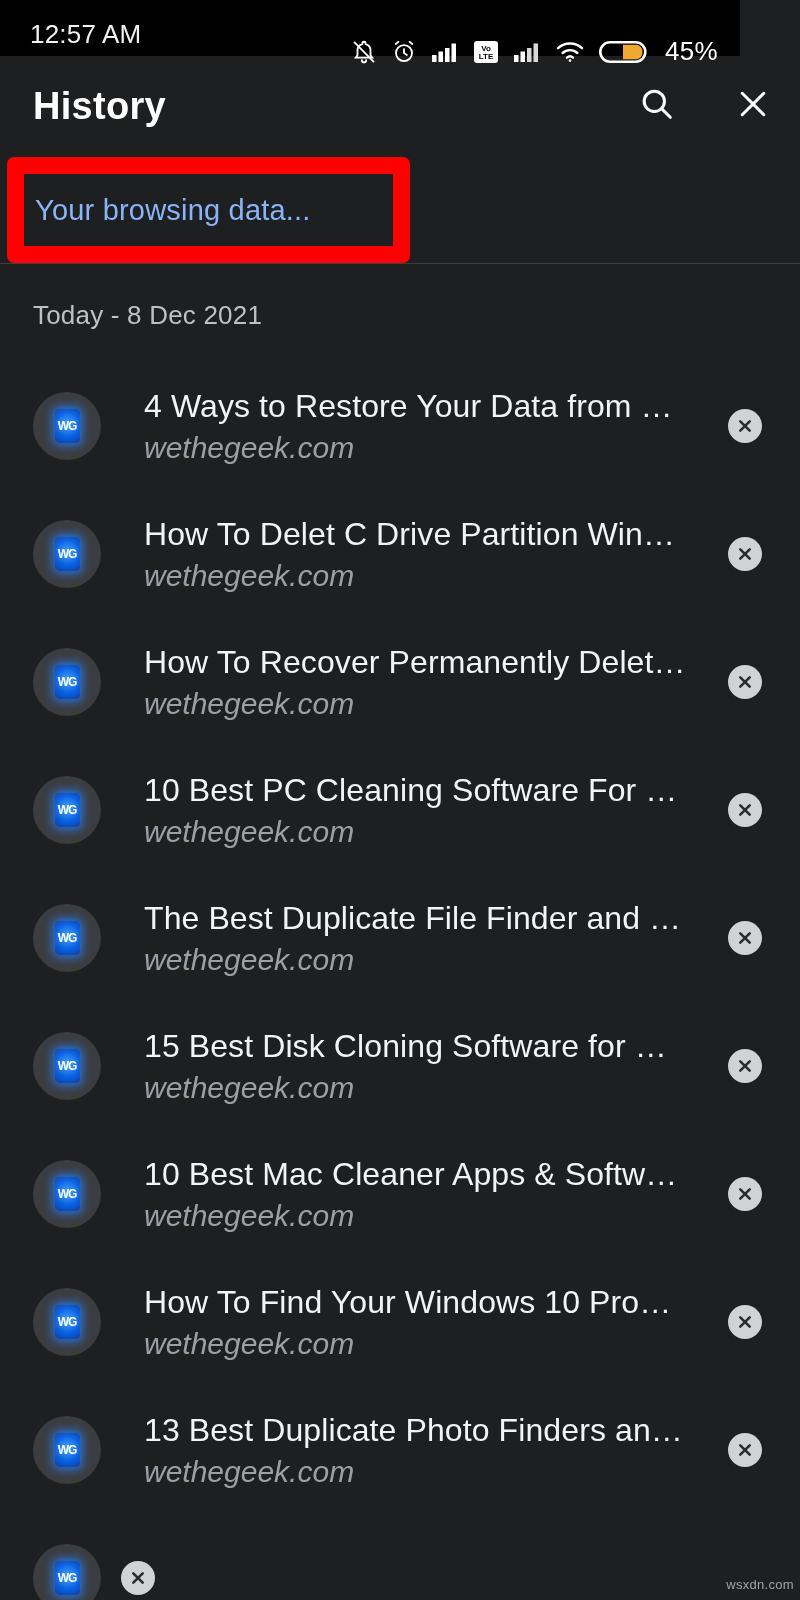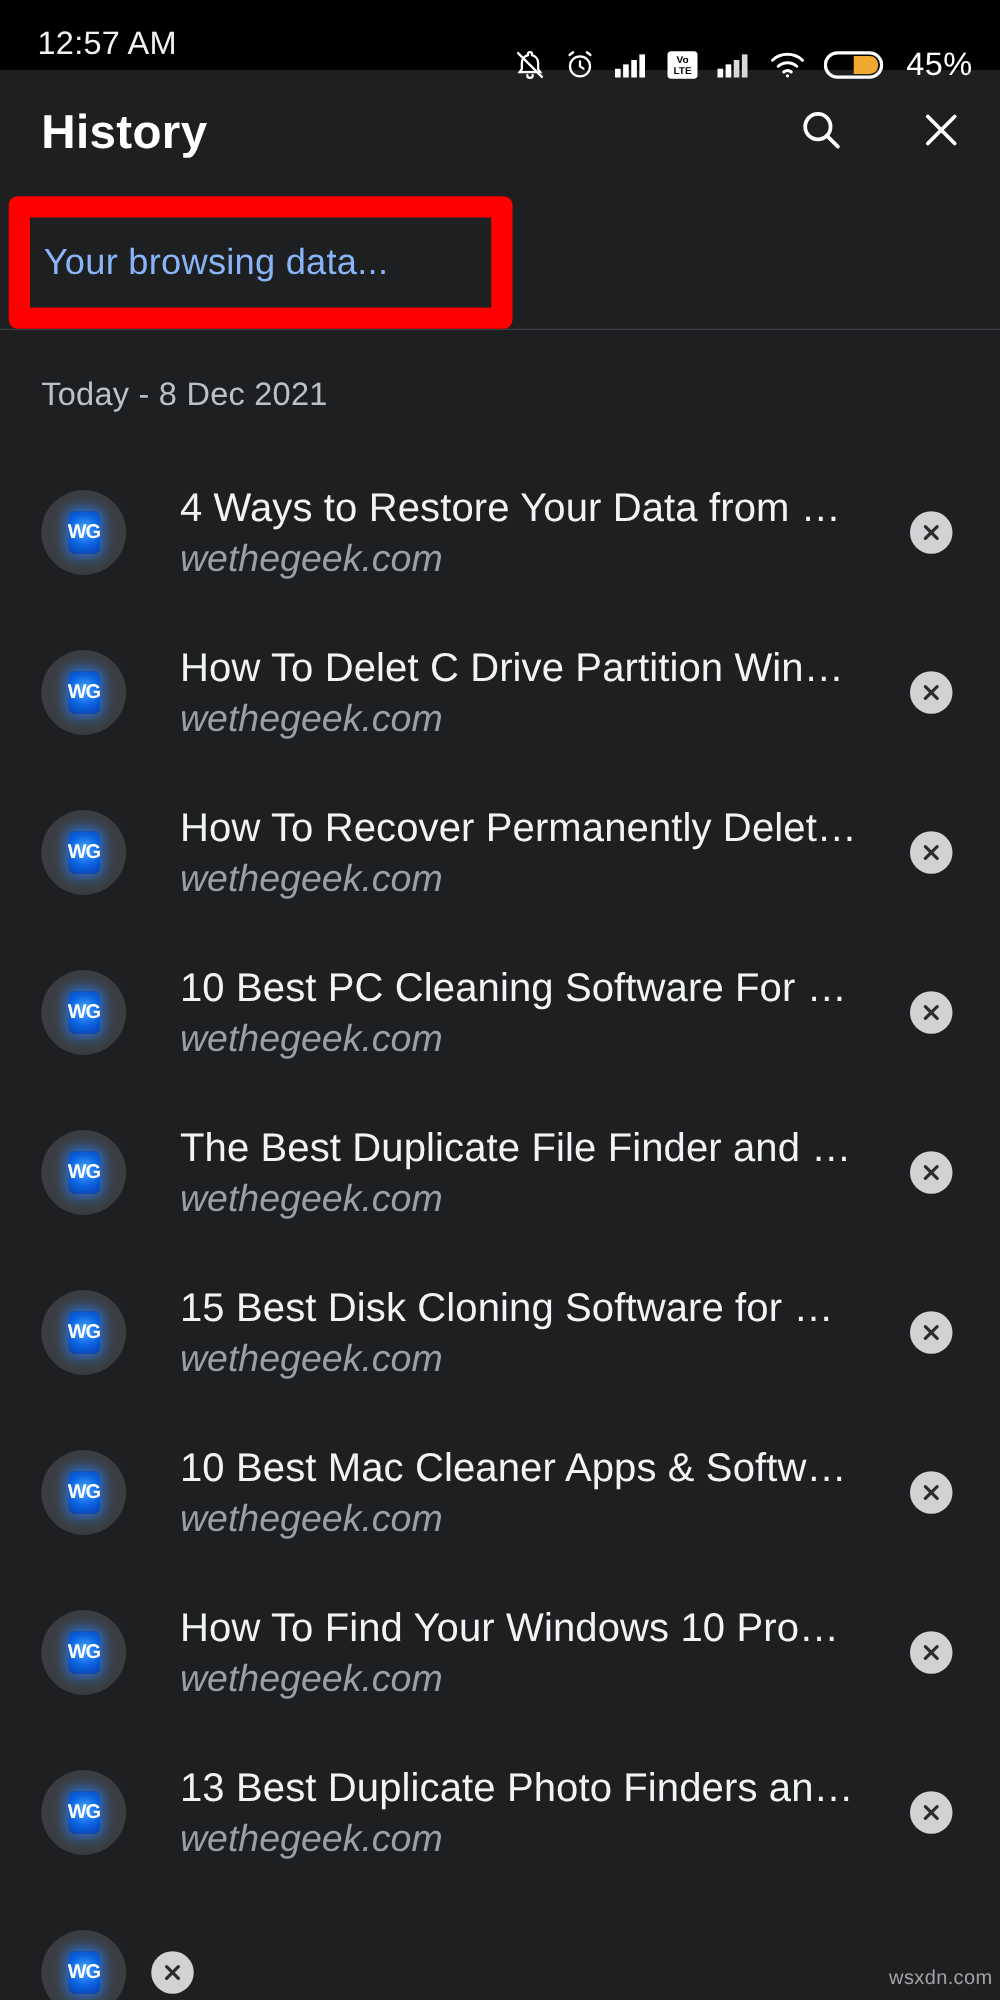--- a/index.html
+++ b/index.html
@@ -6,21 +6,21 @@
   html, body {
     width:800px; height:1600px;
     background:#1e1f21;
     font-family:"Liberation Sans", sans-serif;
     overflow:hidden;
   }
   #screen { position:relative; width:800px; height:1600px; background:#1e1f21; }
 
   
   .statusbar {
-    position:absolute; top:0; left:0; width:800px; height:56px;
+    position:absolute; top:0; left:0; width:740px; height:56px;
     background:#000; display:flex; align-items:center;
     padding:12px 22px 0 30px; color:#fff;
   }
   .status-time { font-size:26px; letter-spacing:.2px; font-weight:400; color:#f2f2f2; }
   .status-icons { margin-left:auto; display:flex; align-items:center; gap:14px;margin-top:35px; }
   .status-icons svg { display:block; }
   .battery-pct { font-size:26px; color:#ffffff; margin-left:4px; letter-spacing:.3px; }
 
   
   .appbar {
@@ -62,21 +62,21 @@
   }
   .favicon {
     width:68px; height:68px; border-radius:50%; background:#3b3d40;
     display:flex; align-items:center; justify-content:center; flex:0 0 68px;
   }
   .favicon-glyph {
     width:25px; height:34px; border-radius:5px;
     background:radial-gradient(circle at 50% 45%, #4aa8ff 0%, #0b62e0 55%, #0a3ea8 100%);
     box-shadow:0 0 10px 3px rgba(40,130,255,.75);
     display:flex; align-items:center; justify-content:center;
-    font-size:16px; font-weight:700; color:#ffffff; letter-spacing:-1px;
+    font-size:12px; font-weight:700; color:#ffffff; letter-spacing:-1px;
     font-family:"Liberation Sans", sans-serif;
   }
   .row-text { margin-left:43px; flex:1 1 auto; min-width:0; overflow:hidden; }
   .row-title {
     font-size:32px; color:#f1f3f4; line-height:40px; letter-spacing:.1px;
     white-space:nowrap; overflow:hidden;
   }
   .row-domain {
     font-size:30px; color:#9aa0a6; line-height:36px; margin-top:4px;
     white-space:nowrap; overflow:hidden;font-style:italic;
@@ -84,21 +84,21 @@
   .remove-btn {
     flex:0 0 34px; width:34px; height:34px; border-radius:50%;
     background:#d0d2d4; display:flex; align-items:center; justify-content:center;
     margin-left:20px; margin-right:12px;
   }
   .remove-btn svg { display:block; }
 
   
   .watermark {
     position:absolute; right:6px; bottom:8px;
-    font-size:16px; color:#b9bbbd; opacity:.85; letter-spacing:.3px;
+    font-size:13px; color:#b9bbbd; opacity:.85; letter-spacing:.3px;
   }
 </style>
 </head>
 <body>
 
 <div id="screen">
 
   <div class="statusbar">
     <span class="status-time">12:57 AM</span>
     <div class="status-icons">

